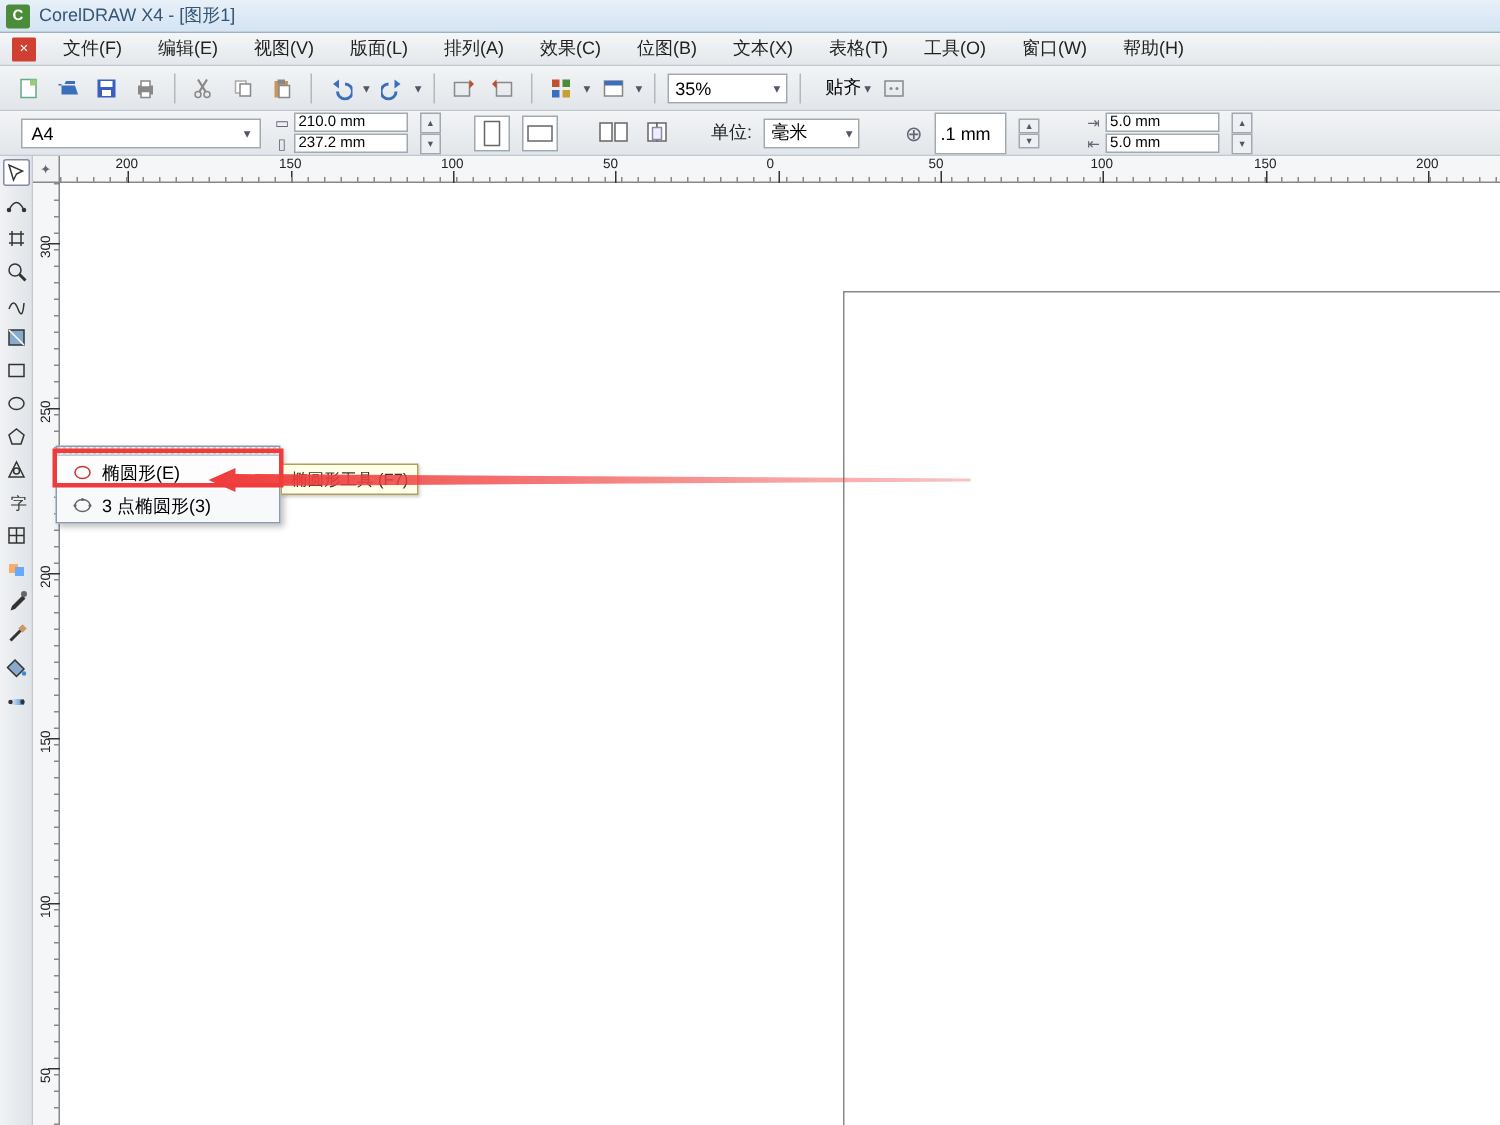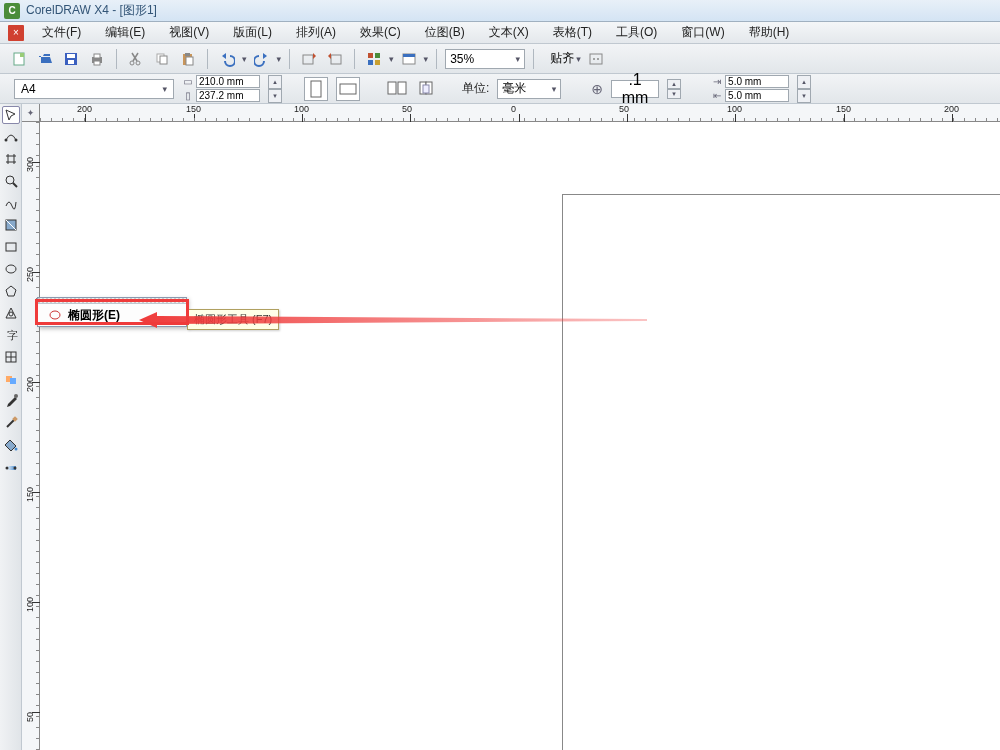--- a/index.html
+++ b/index.html
@@ -17,27 +17,27 @@
 .tbtn { width: 22px; height: 22px; display:flex;align-items:center;justify-content:center; border-radius:2px; cursor:pointer; color:#445; }
 .tsep { width: 1px; height: 20px; background: #b0b8c0; margin: 0 4px; }
 .zoom-select { height: 20px; width: 80px; border: 1px solid #a0a8b0; background: #fff; font-size: 12px; padding: 0 4px; display:flex;align-items:center;justify-content:space-between; }
 .snap-label { margin-left: 8px; display:flex;align-items:center;gap:2px; }
 
 .propbar { height: 30px; background: linear-gradient(#f2f4f6, #e2e6ea); display: flex; align-items: center; padding: 0 14px; border-bottom: 1px solid #c0c8d0; gap: 8px; }
 .paper-select { height: 20px; width: 160px; border: 1px solid #a0a8b0; background: #fff; font-size: 12px; padding: 0 6px; display:flex;align-items:center;justify-content:space-between; }
 .dim-group { display:flex;flex-direction:column;gap:1px; }
 .dim-row { display:flex;align-items:center;gap:2px; }
 .dim-icon { width:12px;height:10px;display:flex;align-items:center;justify-content:center;color:#667;font-size:10px; }
-.dim-input { width: 64px; height: 13px; border: 1px solid #a0a8b0; background:#fff; font-size:10px; padding:0 2px; display:flex;align-items:center; }
+.dim-input { width: 76px; height: 13px; border: 1px solid #a0a8b0; background:#fff; font-size:10px; padding:0 2px; display:flex;align-items:center; }
 .spinner { width:14px;height:28px;display:flex;flex-direction:column; }
 .spinner div { flex:1;border:1px solid #a0a8b0;background:#eef0f4;display:flex;align-items:center;justify-content:center;font-size:7px;color:#556; }
 .orient-btn { width:24px;height:24px;border:1px solid #a0a8b0;background:#fff;display:flex;align-items:center;justify-content:center;cursor:pointer; }
 .unit-label { color:#222; }
 .unit-select { height:20px;width:64px;border:1px solid #a0a8b0;background:#fff;font-size:12px;padding:0 4px;display:flex;align-items:center;justify-content:space-between; }
-.nudge-input { width:48px;height:18px;border:1px solid #a0a8b0;background:#fff;font-size:16px;padding:0 3px;display:flex;align-items:center;text-align:center; }
+.nudge-input { width:48px;height:28px;border:1px solid #a0a8b0;background:#fff;font-size:12px;padding:0 3px;display:flex;align-items:center;text-align:center; }
 
 .workspace { position: relative; height: 646px; display:flex; }
 .toolbox { width: 22px; background: linear-gradient(90deg,#f0f2f4,#e0e4e8); border-right:1px solid #c0c8d0; display:flex;flex-direction:column;align-items:center;padding-top:2px;gap:4px; }
 .toolbox .tool { width:18px;height:18px;display:flex;align-items:center;justify-content:center;cursor:pointer;color:#334;font-size:13px;border-radius:2px; }
 .toolbox .tool.active { background:#fff;border:1px solid #88a; }
 
 .canvas-area { flex:1; position:relative; background:#fff; overflow:hidden; }
 .ruler-h { position:absolute; top:0; left:18px; right:0; height:18px; background:#f4f6f8; border-bottom:1px solid #888; }
 .ruler-v { position:absolute; top:18px; left:0; bottom:0; width:18px; background:#f4f6f8; border-right:1px solid #888; }
 .ruler-corner { position:absolute; top:0;left:0;width:18px;height:18px;background:#f0f2f4;border-right:1px solid #888;border-bottom:1px solid #888;display:flex;align-items:center;justify-content:center;font-size:9px;color:#667; }
@@ -555,29 +555,40 @@
         <div class="tick-maj" style="top: 572px; left: 14px; height: 1px; width: 4px; background: rgb(136, 136, 136);"></div>
         <div class="tick-maj" style="top: 583px; left: 14px; height: 1px; width: 4px; background: rgb(136, 136, 136);"></div>
         <div class="tick-maj" style="top: 594px; left: 14px; height: 1px; width: 4px; background: rgb(136, 136, 136);"></div>
         <div class="tick-maj" style="top: 605px; left: 14px; height: 1px; width: 4px; background: rgb(136, 136, 136);"></div>
         <div class="tick-maj" style="top: 616px; left: 14px; height: 1px; width: 4px; background: rgb(136, 136, 136);"></div>
         <div class="tick-maj" style="top: 627px; left: 14px; height: 1px; width: 4px; background: rgb(136, 136, 136);"></div>
       </div>
 
     <div class="page-shadow" id="pageRect" style="left: 540px; top: 90px; width: 440px; height: 618px;"></div>
 
-    <div class="flyout" style="left:15px;top:193px;width:150px;font-weight:bold;">
+    <div class="flyout" style="left:15px;top:193px;width:150px;">
       <div class="flyout-header"></div>
       <div class="flyout-item highlight">
         <span class="flyout-icon">
             <svg width="14" height="14">
               <ellipse cx="7" cy="7" rx="5" ry="4" fill="none" stroke="#c33"></ellipse>
             </svg>
           </span>
         <span>椭圆形(E)</span>
+      </div>
+      <div class="flyout-item">
+        <span class="flyout-icon">
+            <svg width="14" height="14">
+              <ellipse cx="7" cy="7" rx="5" ry="4" fill="none" stroke="#666"></ellipse>
+              <circle cx="2" cy="7" r="1" fill="#666"></circle>
+              <circle cx="12" cy="7" r="1" fill="#666"></circle>
+              <circle cx="7" cy="3" r="1" fill="#666"></circle>
+            </svg>
+          </span>
+        <span>3 点椭圆形(3)</span>
       </div>
     </div>
 
     <div class="tooltip" style="left:165px;top:205px;">椭圆形工具 (F7)</div>
 
     <div class="redbox" style="left:13px;top:195px;width:154px;height:26px;"></div>
 
     <svg class="arrow" style="left:115px;top:200px;" width="520" height="30">
       <defs>
           <linearGradient id="ag" x1="0" y1="0" x2="1" y2="0">

